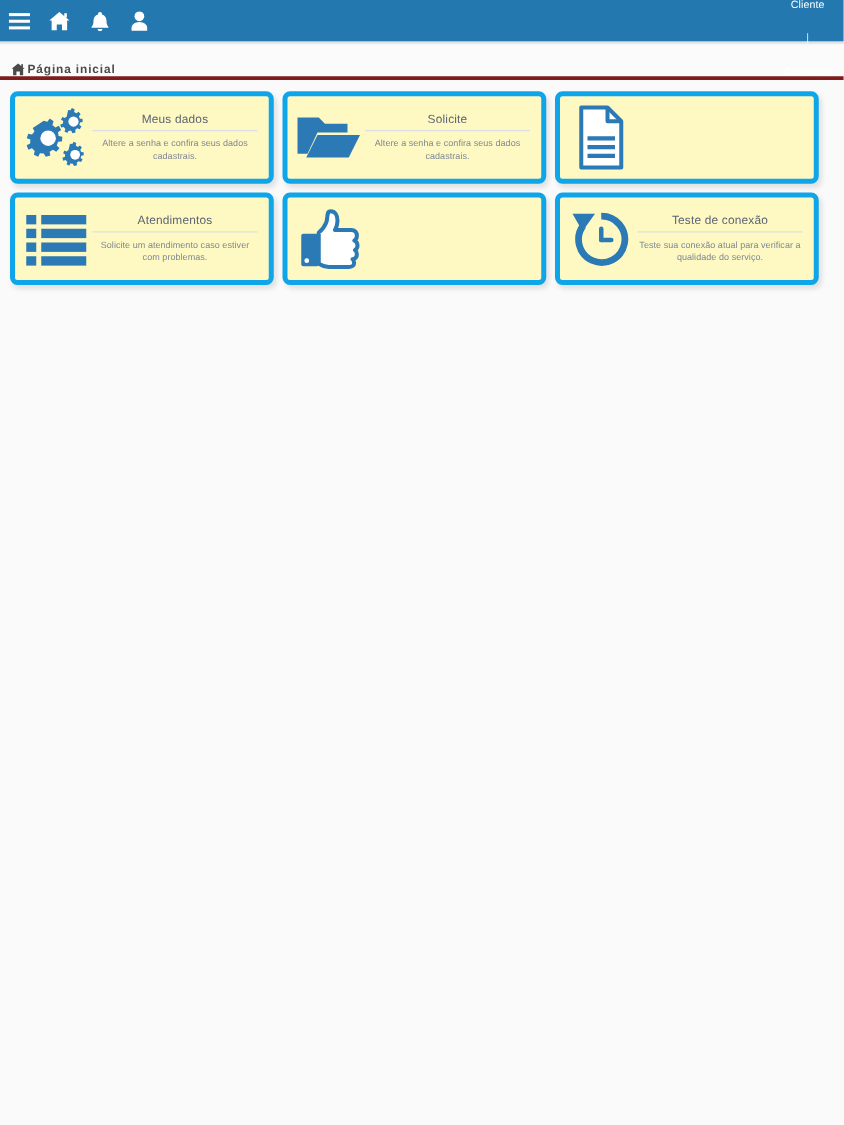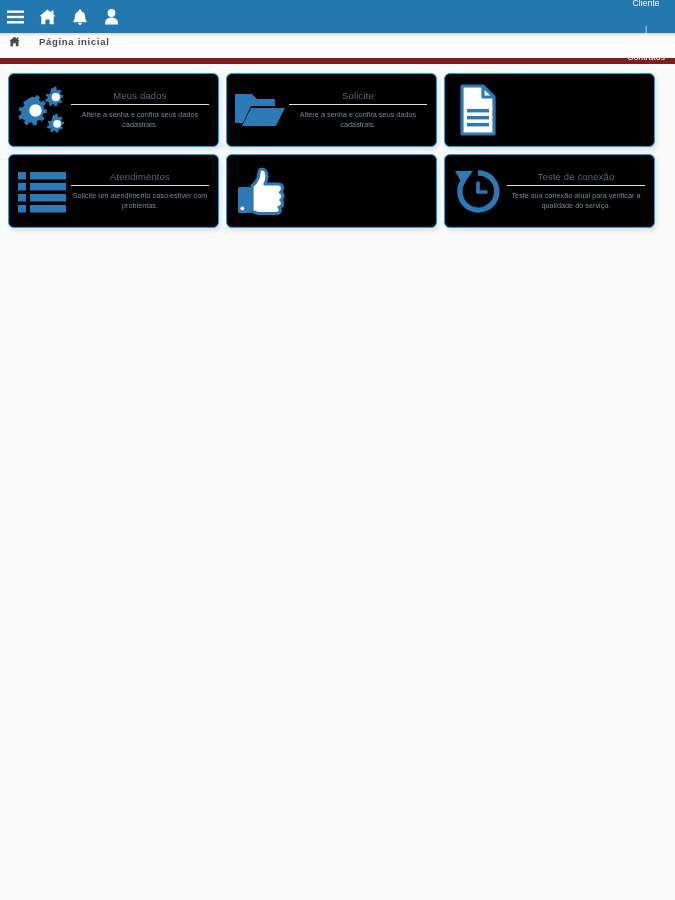--- a/index.html
+++ b/index.html
@@ -58,47 +58,47 @@
   .topbar-shadow {
     height: 3px;
     background: linear-gradient(to bottom, rgba(0,0,0,.16), rgba(0,0,0,0));
   }
 
   
   .breadcrumb {
     height: 28px;
     background: #fbfbfb;
     display: flex;
-    align-items: flex-start;
-    gap: 19px;
+    align-items: flex-end;
+    gap: 2px;
     padding-left: 9px;
     box-sizing: border-box;
-    border-bottom: 6px solid #7f1d1d;
+    border-bottom: 3px solid #7f1d1d;
   }
   .breadcrumb .home-mini { width: 11px; height: 11px; display:block; }
   .breadcrumb-text {
     font-size: 9.5px;
     font-weight: bold;
     color: #4a4a4a;
     letter-spacing: .7px;
   }
 
   
   .grid {
     padding: 9px 8px;
     display: flex;
     flex-wrap: wrap;
     gap: 7px;
     box-sizing: border-box;
   }
   .card {
     width: 211px;
     height: 74px;
-    background: #000000;
-    border: 1px solid #0ea5e9;
+    background: #fef9c3;
+    border: 4px solid #0ea5e9;
     border-radius: 6px;
     box-shadow: 2px 3px 4px rgba(0,0,0,.10);
     display: flex;
     align-items: center;
     box-sizing: border-box;
     padding: 4px 7px 4px 4px;
     cursor: pointer;
   }
   .card-icon {
     width: 58px;

